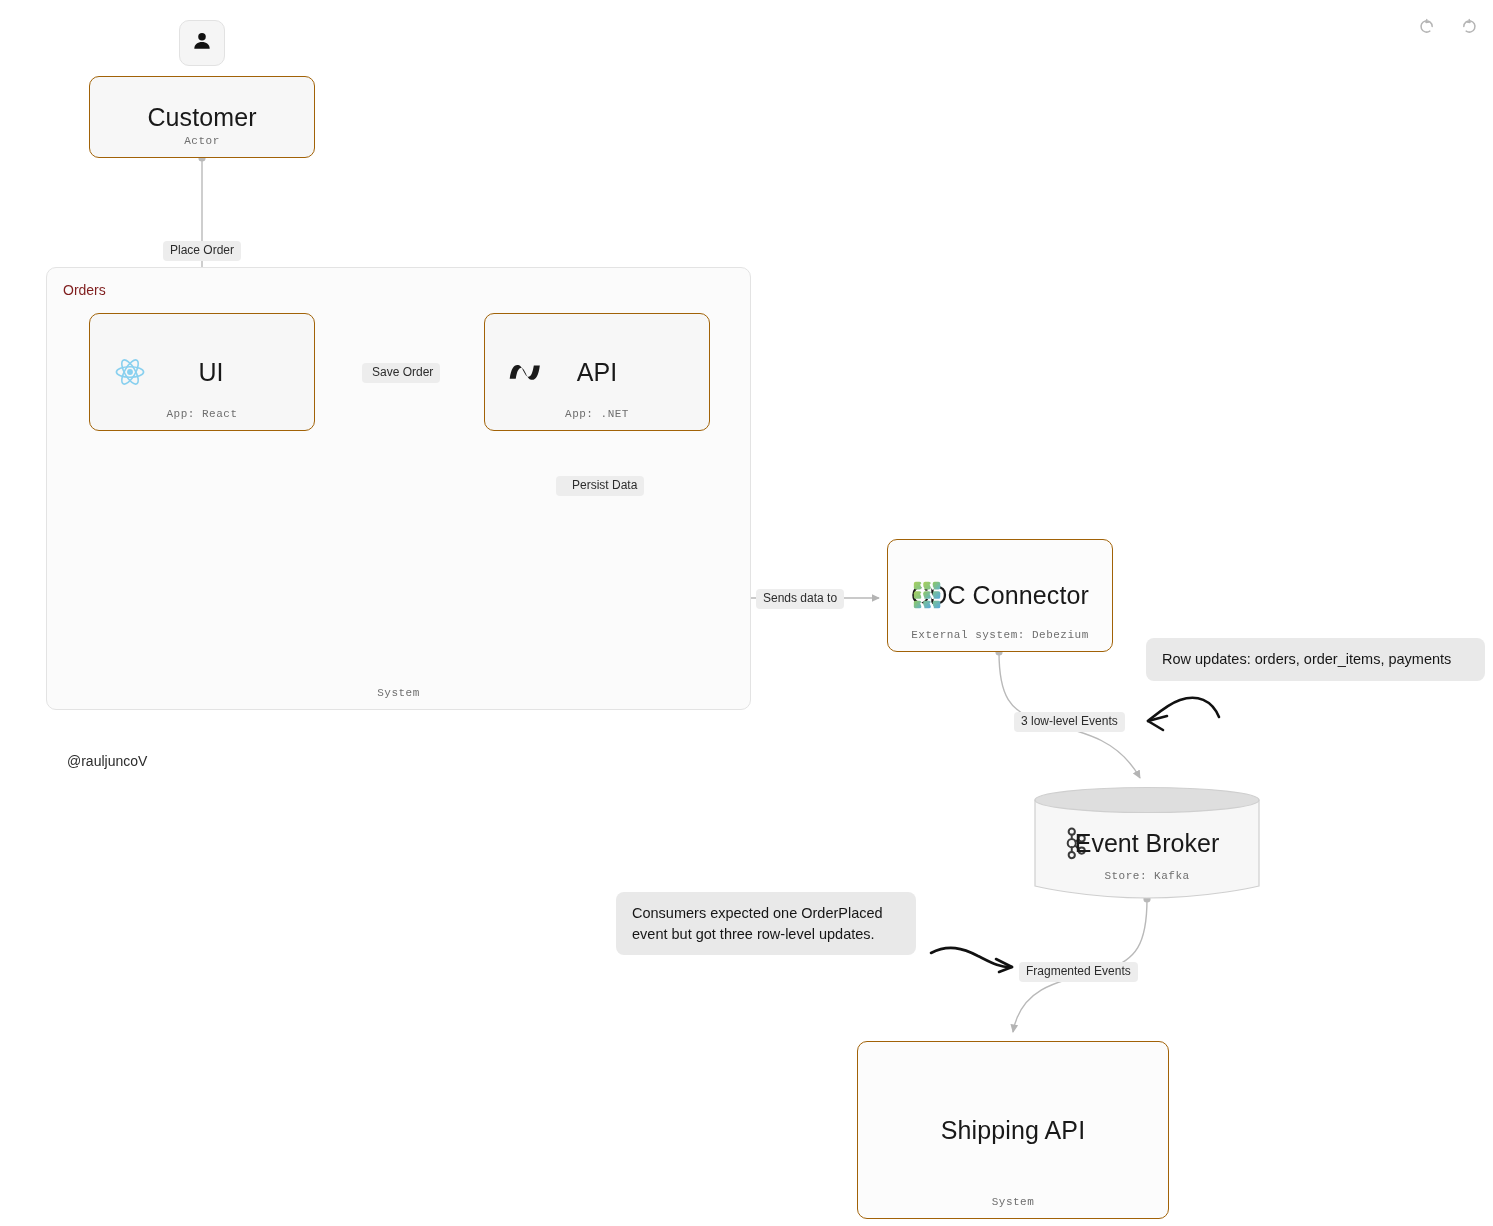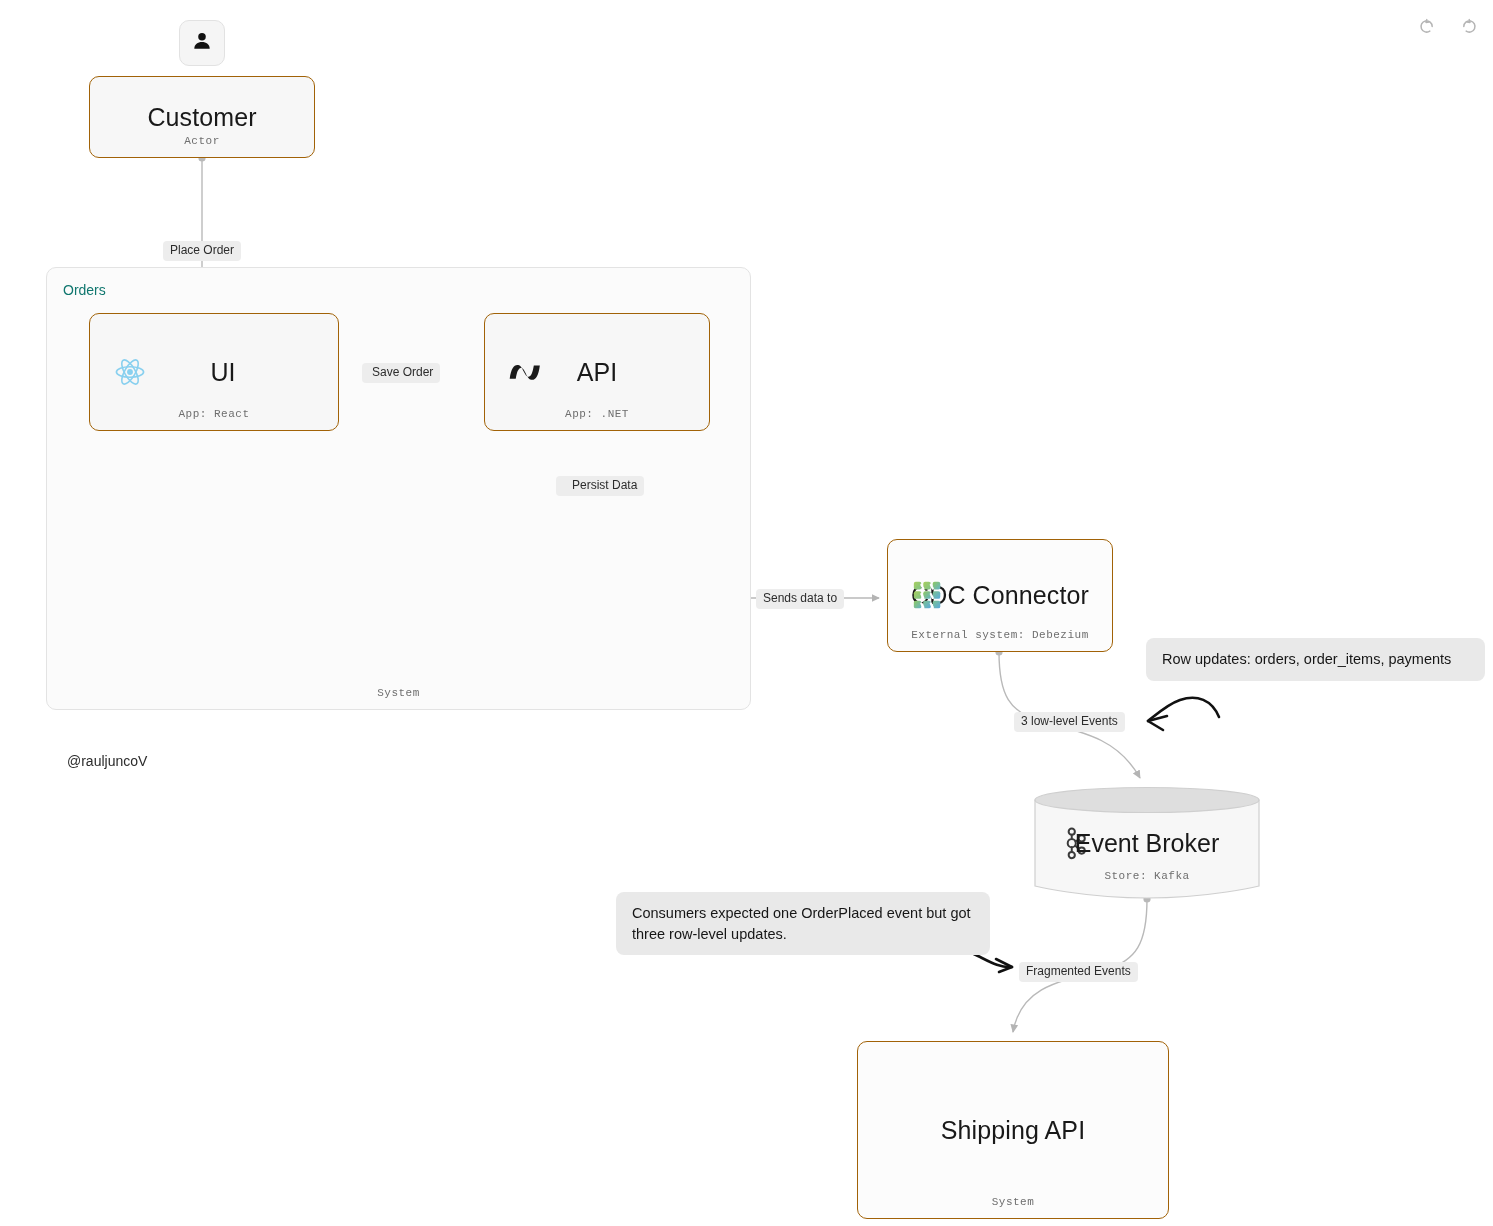--- a/index.html
+++ b/index.html
@@ -16,21 +16,21 @@
 
   
   .group-box {
     position: absolute;
     background: #fbfbfb;
     border: 1px solid #e3e3e3;
     border-radius: 10px;
   }
   .group-title {
     position: absolute; top: 14px; left: 16px;
-    font-size: 14px; color: #0f766e;
+    font-size: 14px; color: #7f1d1d;
   }
   .group-tech {
     position: absolute; bottom: 10px; left: 0; right: 0;
     text-align: center;
     font-family: "Liberation Mono", monospace;
     font-size: 11px; color: #6e6e6e; letter-spacing: .5px;
   }
 
   
   .node {
@@ -221,21 +221,21 @@
     <span class="tech">Actor</span>
   </div>
 
   <div class="edge-label" style="left:163px; top:241px;">Place Order</div>
 
   <div class="group-box" style="left:46px; top:267px; width:705px; height:443px;">
     <span class="group-title">Orders</span>
     <span class="group-tech">System</span>
   </div>
 
-  <div class="node" style="left:89px; top:313px; width:250px; height:118px;padding-left:18px;">
+  <div class="node" style="left:89px; top:313px; width:226px; height:118px;padding-left:18px;">
     <span class="nodeicon">
       <svg width="34" height="34" viewBox="0 0 36 36">
         <circle cx="18" cy="18" r="3.1" fill="#89d0ef"></circle>
         <ellipse cx="18" cy="18" rx="14.4" ry="5.6" stroke="#89d0ef" stroke-width="1.7" fill="none"></ellipse>
         <ellipse cx="18" cy="18" rx="14.4" ry="5.6" stroke="#89d0ef" stroke-width="1.7" fill="none" transform="rotate(60 18 18)"></ellipse>
         <ellipse cx="18" cy="18" rx="14.4" ry="5.6" stroke="#89d0ef" stroke-width="1.7" fill="none" transform="rotate(120 18 18)"></ellipse>
       </svg>
     </span>
     <span class="title">UI</span>
     <span class="tech">App: React</span>
@@ -297,21 +297,21 @@
         <circle cx="10.5" cy="30.8" r="3.3" fill="none" stroke="#3a3a3a" stroke-width="2.1"></circle>
         <circle cx="10.5" cy="18.2" r="4.3" fill="none" stroke="#3a3a3a" stroke-width="2.1"></circle>
         <path d="M10.5,9.3 L10.5,13.9 M10.5,22.5 L10.5,27.5
                  M14.4,16.2 L17.9,14.3 M14.4,21.0 L17.9,24.4" stroke="#3a3a3a" stroke-width="2.1" stroke-linecap="round"></path>
       </svg>
     </span>
     <span class="title">Event Broker</span>
     <span class="tech">Store: Kafka</span>
   </div>
 
-  <div class="callout" style="left:616px; top:892px; width:374px;">Consumers expected one OrderPlaced event but got three row-level updates.</div>
+  <div class="callout" style="left:616px; top:892px; width:300px;">Consumers expected one OrderPlaced event but got three row-level updates.</div>
 
   <div class="edge-label" style="left:1019px; top:962px;">Fragmented Events</div>
 
   <div class="node white" style="left:857px; top:1041px; width:312px; height:178px;">
     <span class="title">Shipping API</span>
     <span class="tech">System</span>
   </div>
 
   <div class="handle" style="left:67px; top:753px;">@rauljuncoV</div>
 

